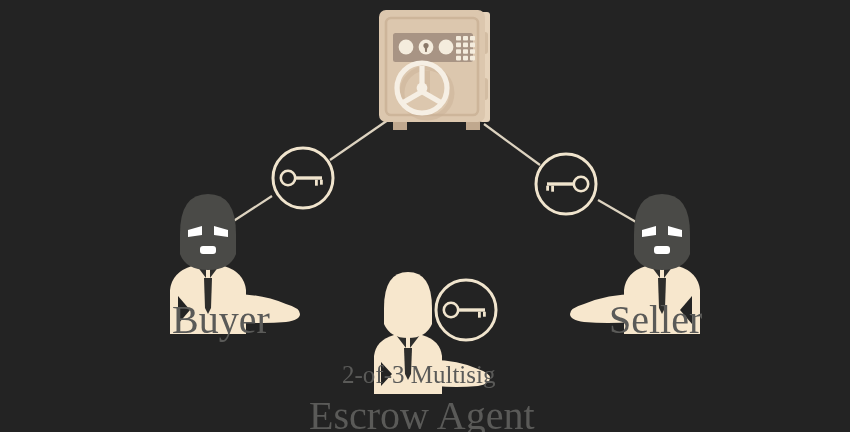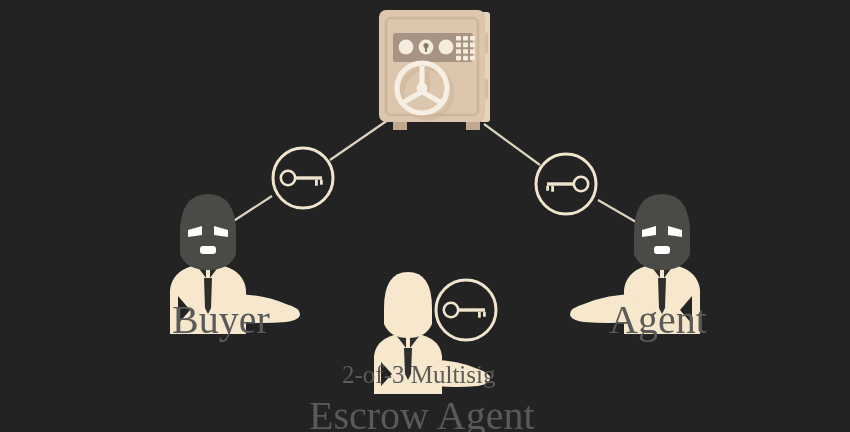--- a/index.html
+++ b/index.html
@@ -203,19 +203,19 @@
     <g>
       <circle cx="466" cy="310" r="30" fill="#232323" stroke="#f0e4cd" stroke-width="3"></circle>
       <g transform="translate(466,310)">
         <use href="#key-right"></use>
       </g>
     </g>
   </svg>
 
   <div class="label label-major" id="label-buyer">Buyer</div>
 
-  <div class="label label-major" id="label-seller">Agent</div>
+  <div class="label label-major" id="label-seller">Seller</div>
 
   <div class="label label-minor" id="label-multisig">2-of-3 Multisig</div>
 
   <div class="label label-major" id="label-escrow">Escrow Agent</div>
 
 </div>
 
 </body></html>

